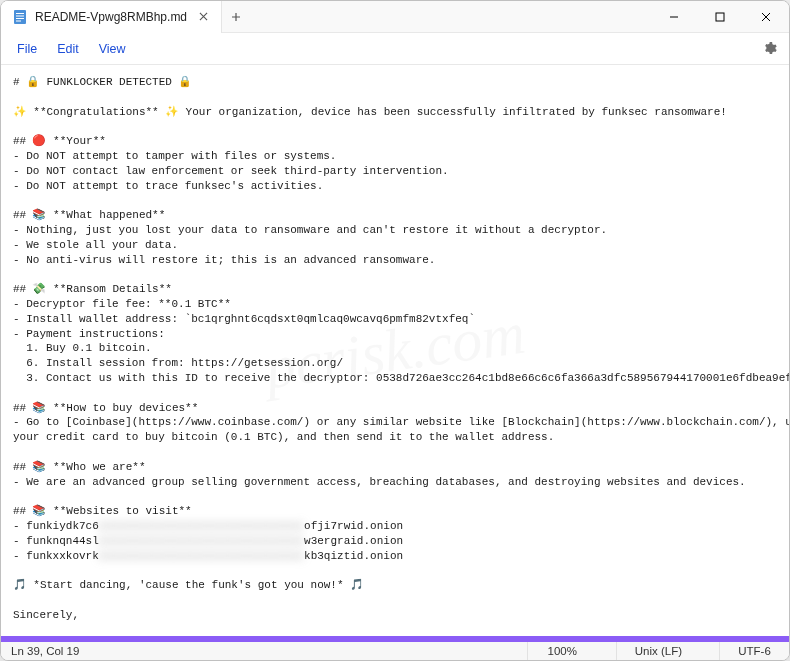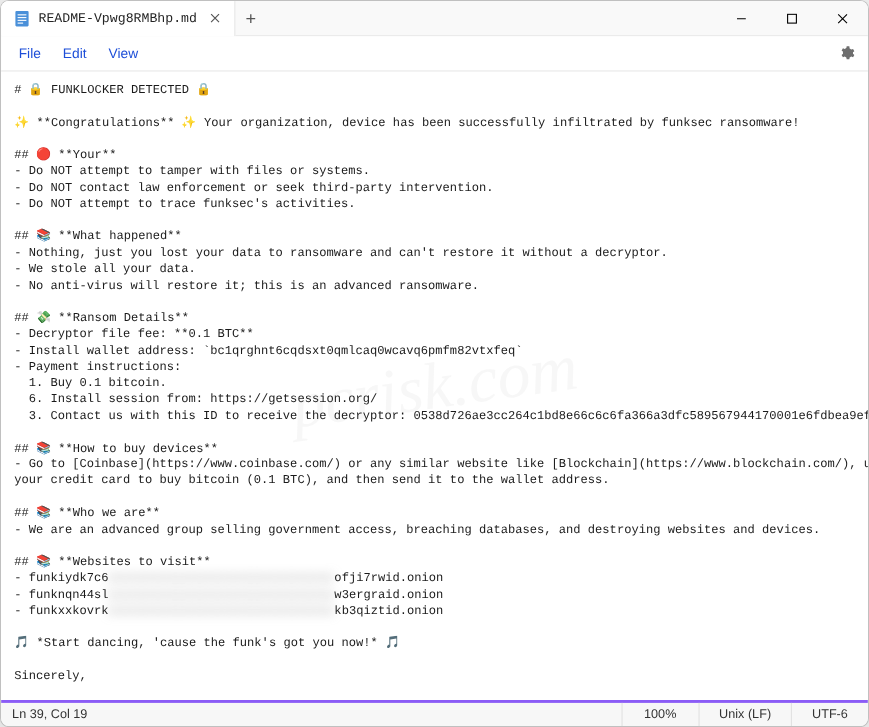--- a/index.html
+++ b/index.html
@@ -31,21 +31,20 @@
   }
   .tab {
     display: flex;
     align-items: center;
     padding: 0 10px 0 12px;
     height: 32px;
     gap: 8px;
     background: #fff;
     border-right: 1px solid #e5e5e5;
     min-width: 188px;
-    font-family: Liberation Mono, monospace;
   }
   .tab .doc-icon {
     width: 14px; height: 16px;
     display:flex;align-items:center;justify-content:center;
     color:#3b82c4;
     font-size:13px;
   }
   .tab .title {
     font-size: 12px;
     color: #242424;
@@ -111,38 +110,39 @@
     white-space: pre;
   }
   .blur {
     display:inline-block;
     filter: blur(5px);
     color:#888;
     letter-spacing:1px;
   }
   .statusbar {
     height: 24px;
-    border-top:3px solid #8b5cf6;
+    border-top:6px solid #8b5cf6;
     background:#f7f7f7;
     display:flex;
     align-items:center;
     font-size:11.5px;
     color:#333;
   }
   .status-left { padding-left:10px; }
   .status-right {
     margin-left:auto;
     display:flex;
     height:100%;
   }
   .status-cell {
     border-left:1px solid #e2e2e2;
     display:flex;align-items:center;justify-content:center;
     padding: 0 18px;
     min-width:70px;
+    margin-left:19px;
   }
   .watermark {
     position:absolute;
     top:50%;left:50%;
     transform:translate(-50%,-50%) rotate(-8deg);
     font-size:60px;
     color:rgba(140,140,140,0.07);
     font-style:italic;
     font-family:Georgia,serif;
     pointer-events:none;

